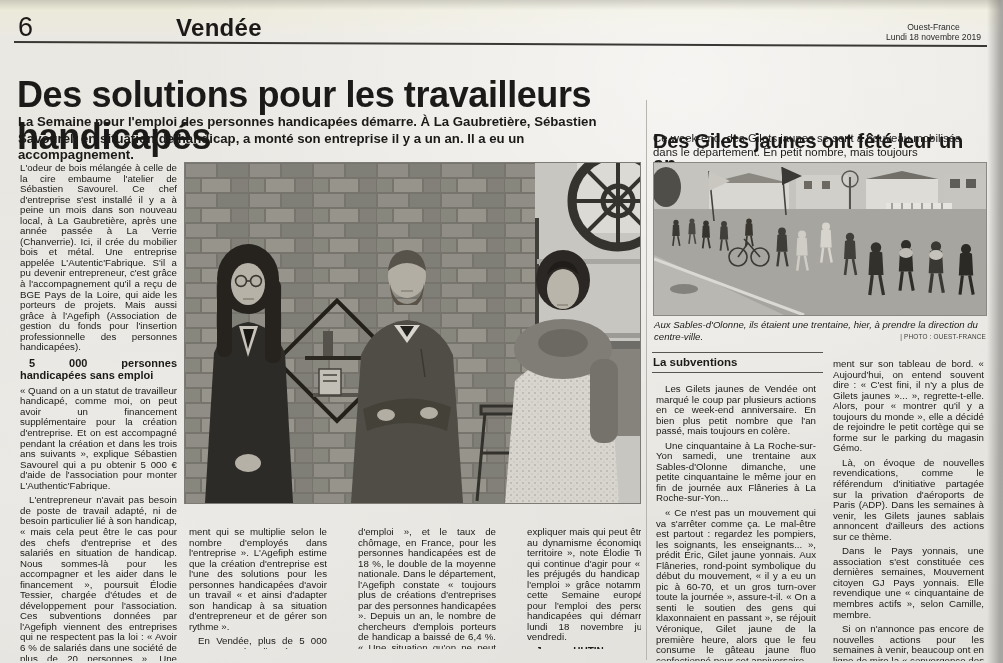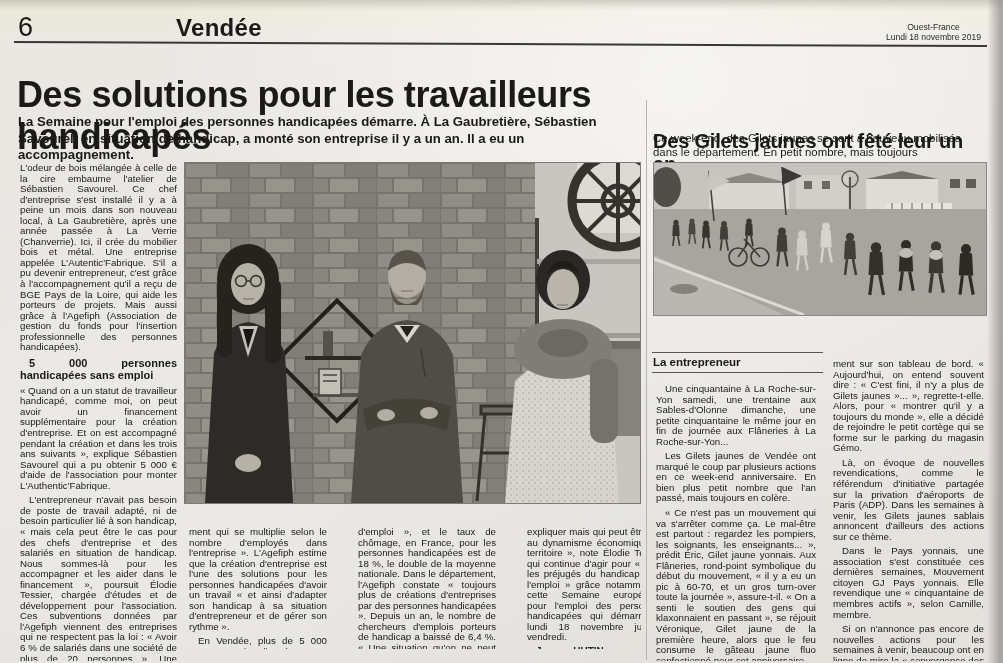--- a/index.html
+++ b/index.html
@@ -260,26 +260,30 @@
 
       <use href="#walker" transform="translate(222,122) scale(1.25)" style="color:#33312c"></use>
       <use href="#walker" transform="translate(252,118) scale(1.2)" style="color:#2f2d28"></use>
       <use href="#walker" transform="translate(282,120) scale(1.22)" style="color:#3a3832"></use>
       <use href="#walker" transform="translate(312,122) scale(1.2)" style="color:#2c2a25"></use>
       <ellipse cx="252" cy="90" rx="7" ry="5" fill="#bdbbb3"></ellipse>
       <ellipse cx="282" cy="92" rx="7" ry="5" fill="#c4c2ba"></ellipse>
     </svg>
   </div>
 
-
-  <div class="mob-head">La entrepreneur</div>
+  <div class="caption caption-right">
+    <span>Aux Sables-d'Olonne, ils étaient une trentaine, hier, à prendre la direction du centre-ville.</span>
+    <span class="credit">| PHOTO : OUEST-FRANCE</span>
+  </div>
+
+  <div class="mob-head">La subventions</div>
 
   <div class="colA bodytext">
+    <p>Les Gilets jaunes de Vendée ont marqué le coup par plusieurs actions en ce week-end anniversaire. En bien plus petit nombre que l'an passé, mais toujours en colère.</p>
     <p>Une cinquantaine à La Roche-sur-Yon samedi, une trentaine aux Sables-d'Olonne dimanche, une petite cinquantaine le même jour en fin de journée aux Flâneries à La Roche-sur-Yon...</p>
-    <p>Les Gilets jaunes de Vendée ont marqué le coup par plusieurs actions en ce week-end anniversaire. En bien plus petit nombre que l'an passé, mais toujours en colère.</p>
     <p><span class="b">« Ce n'est pas un mouvement qui va s'arrêter comme ça. Le mal-être est partout : regardez les pompiers, les soignants, les enseignants... », </span><span>prédit Éric, Gilet jaune yonnais. Aux Flâneries, rond-point symbolique du début du mouvement, </span><span class="b">« il y a eu un pic à 60-70, et un gros turn-over toute la journée », </span><span>assure-t-il. </span><span class="b">« On a senti le soutien des gens qui klaxonnaient en passant », </span><span>se réjouit Véronique, Gilet jaune de la première heure, alors que le feu consume le gâteau jaune fluo confectionné pour cet anniversaire.</span></p>
     <p>Aux Sables-d'Olonne, Nadine, 49 ans, arbore encore le fameux vête-</p>
   </div>
 
   <div class="colB bodytext">
     <p class="noindent"><span>ment sur son tableau de bord. </span><span class="b">« Aujourd'hui, on entend souvent dire : « C'est fini, il n'y a plus de Gilets jaunes »... », </span><span>regrette-t-elle. Alors, pour </span><span class="b">« montrer qu'il y a toujours du monde », </span><span>elle a décidé de rejoindre le petit cortège qui se forme sur le parking du magasin Gémo.</span></p>
     <p>Là, on évoque de nouvelles revendications, comme le référendum d'initiative partagée sur la privation d'aéroports de Paris (ADP). Dans les semaines à venir, les Gilets jaunes sablais annoncent d'ailleurs des actions sur ce thème.</p>
     <p><span>Dans le Pays yonnais, une association s'est constituée ces dernières semaines, Mouvement citoyen GJ Pays yonnais. Elle revendique une </span><span class="b">« cinquantaine de membres actifs », </span><span>selon Camille, membre.</span></p>
     <p><span>Si on n'annonce pas encore de nouvelles actions pour les semaines à venir, beaucoup ont en ligne de mire la </span><span class="b">« convergence des luttes »</span><span> pour le 5 décembre, jour de grève générale.</span></p>
     <p class="byline2">

